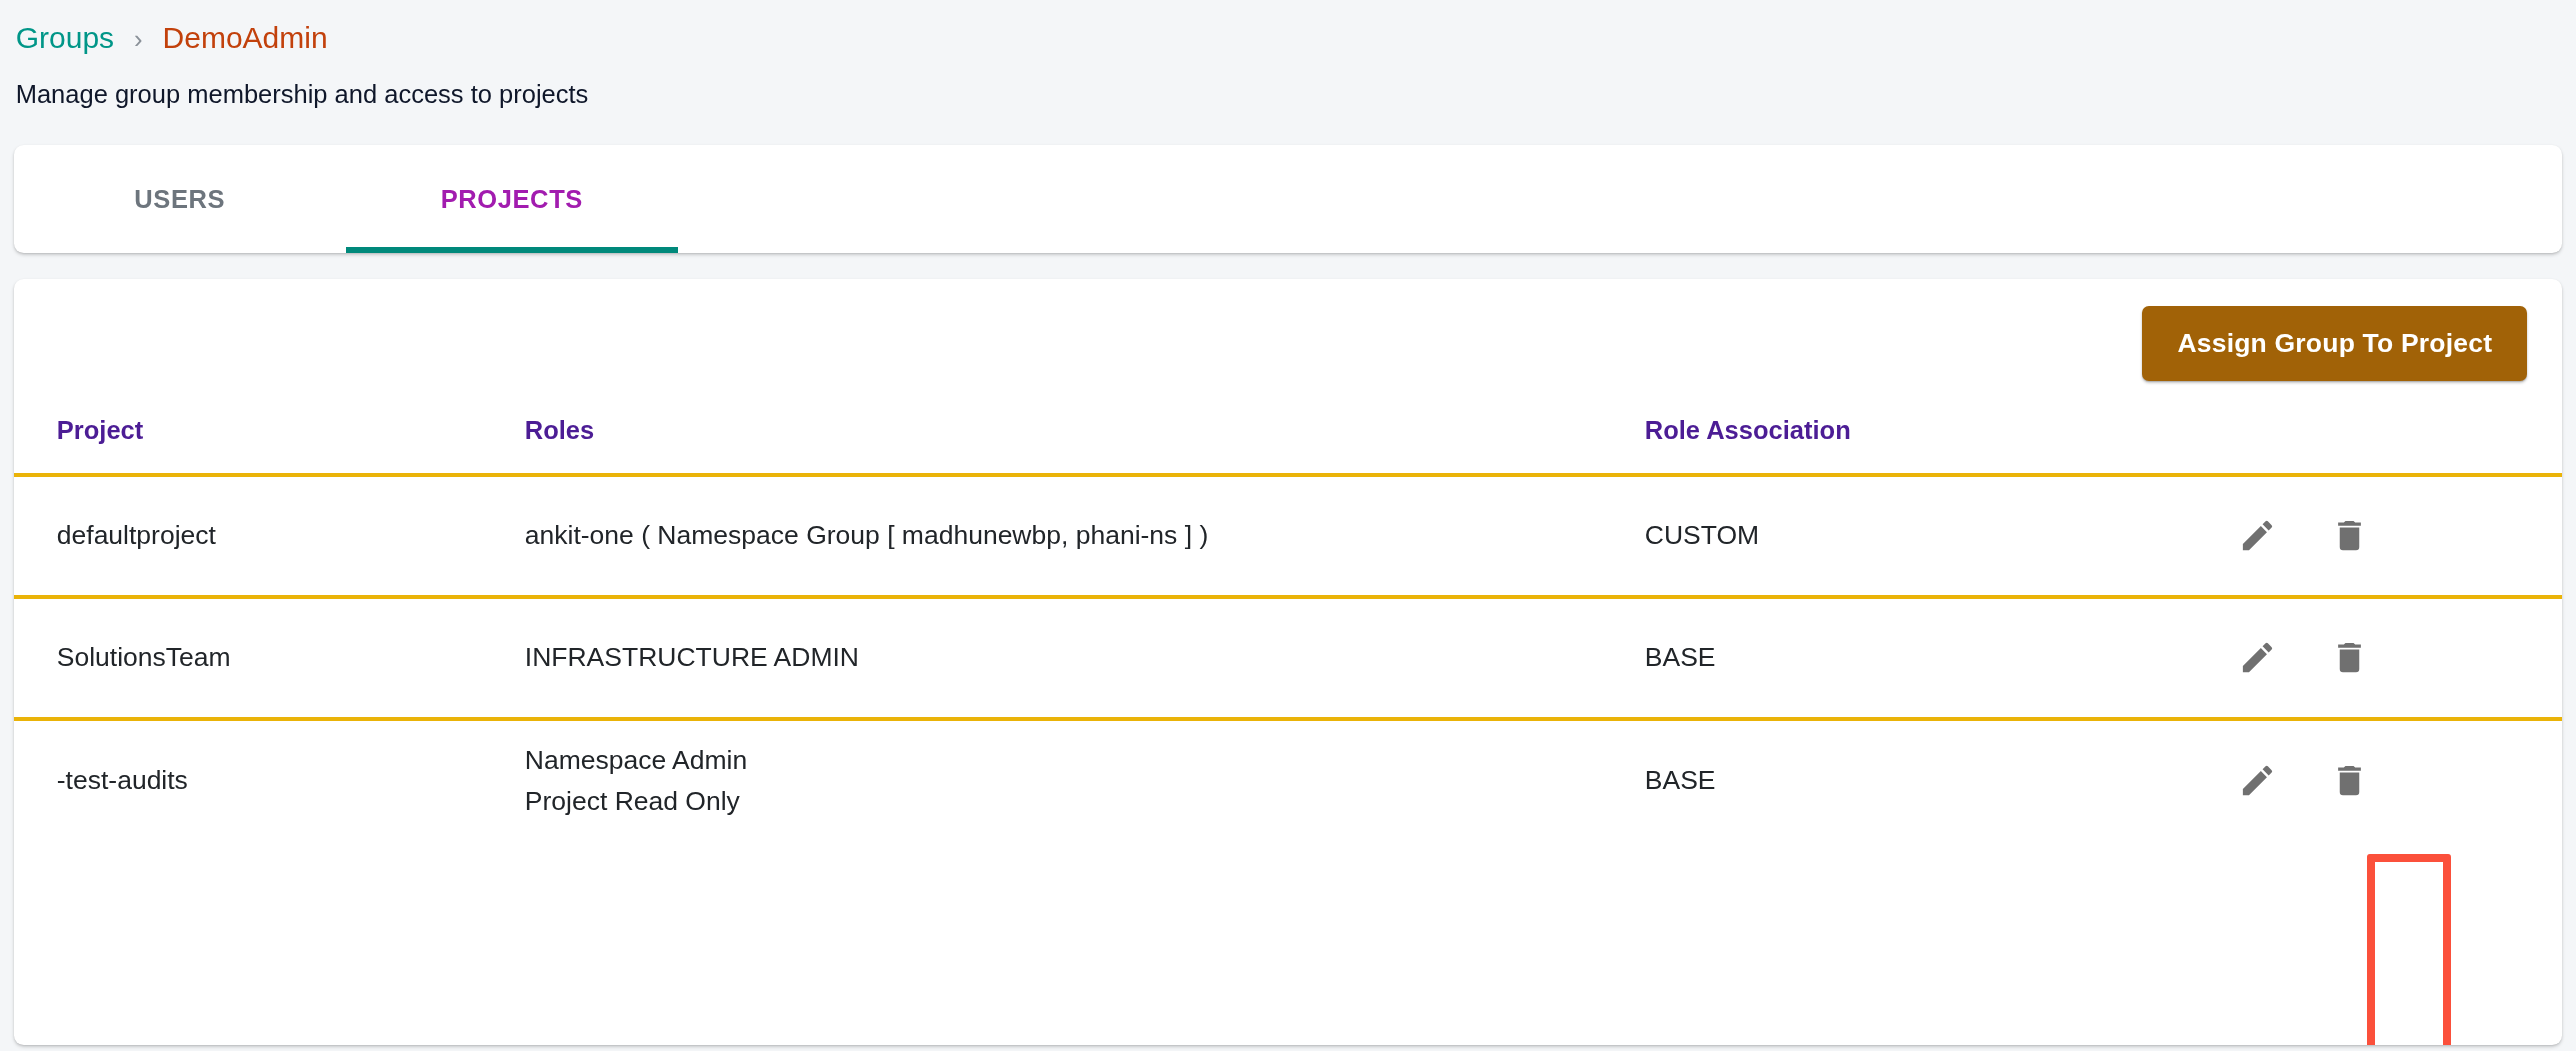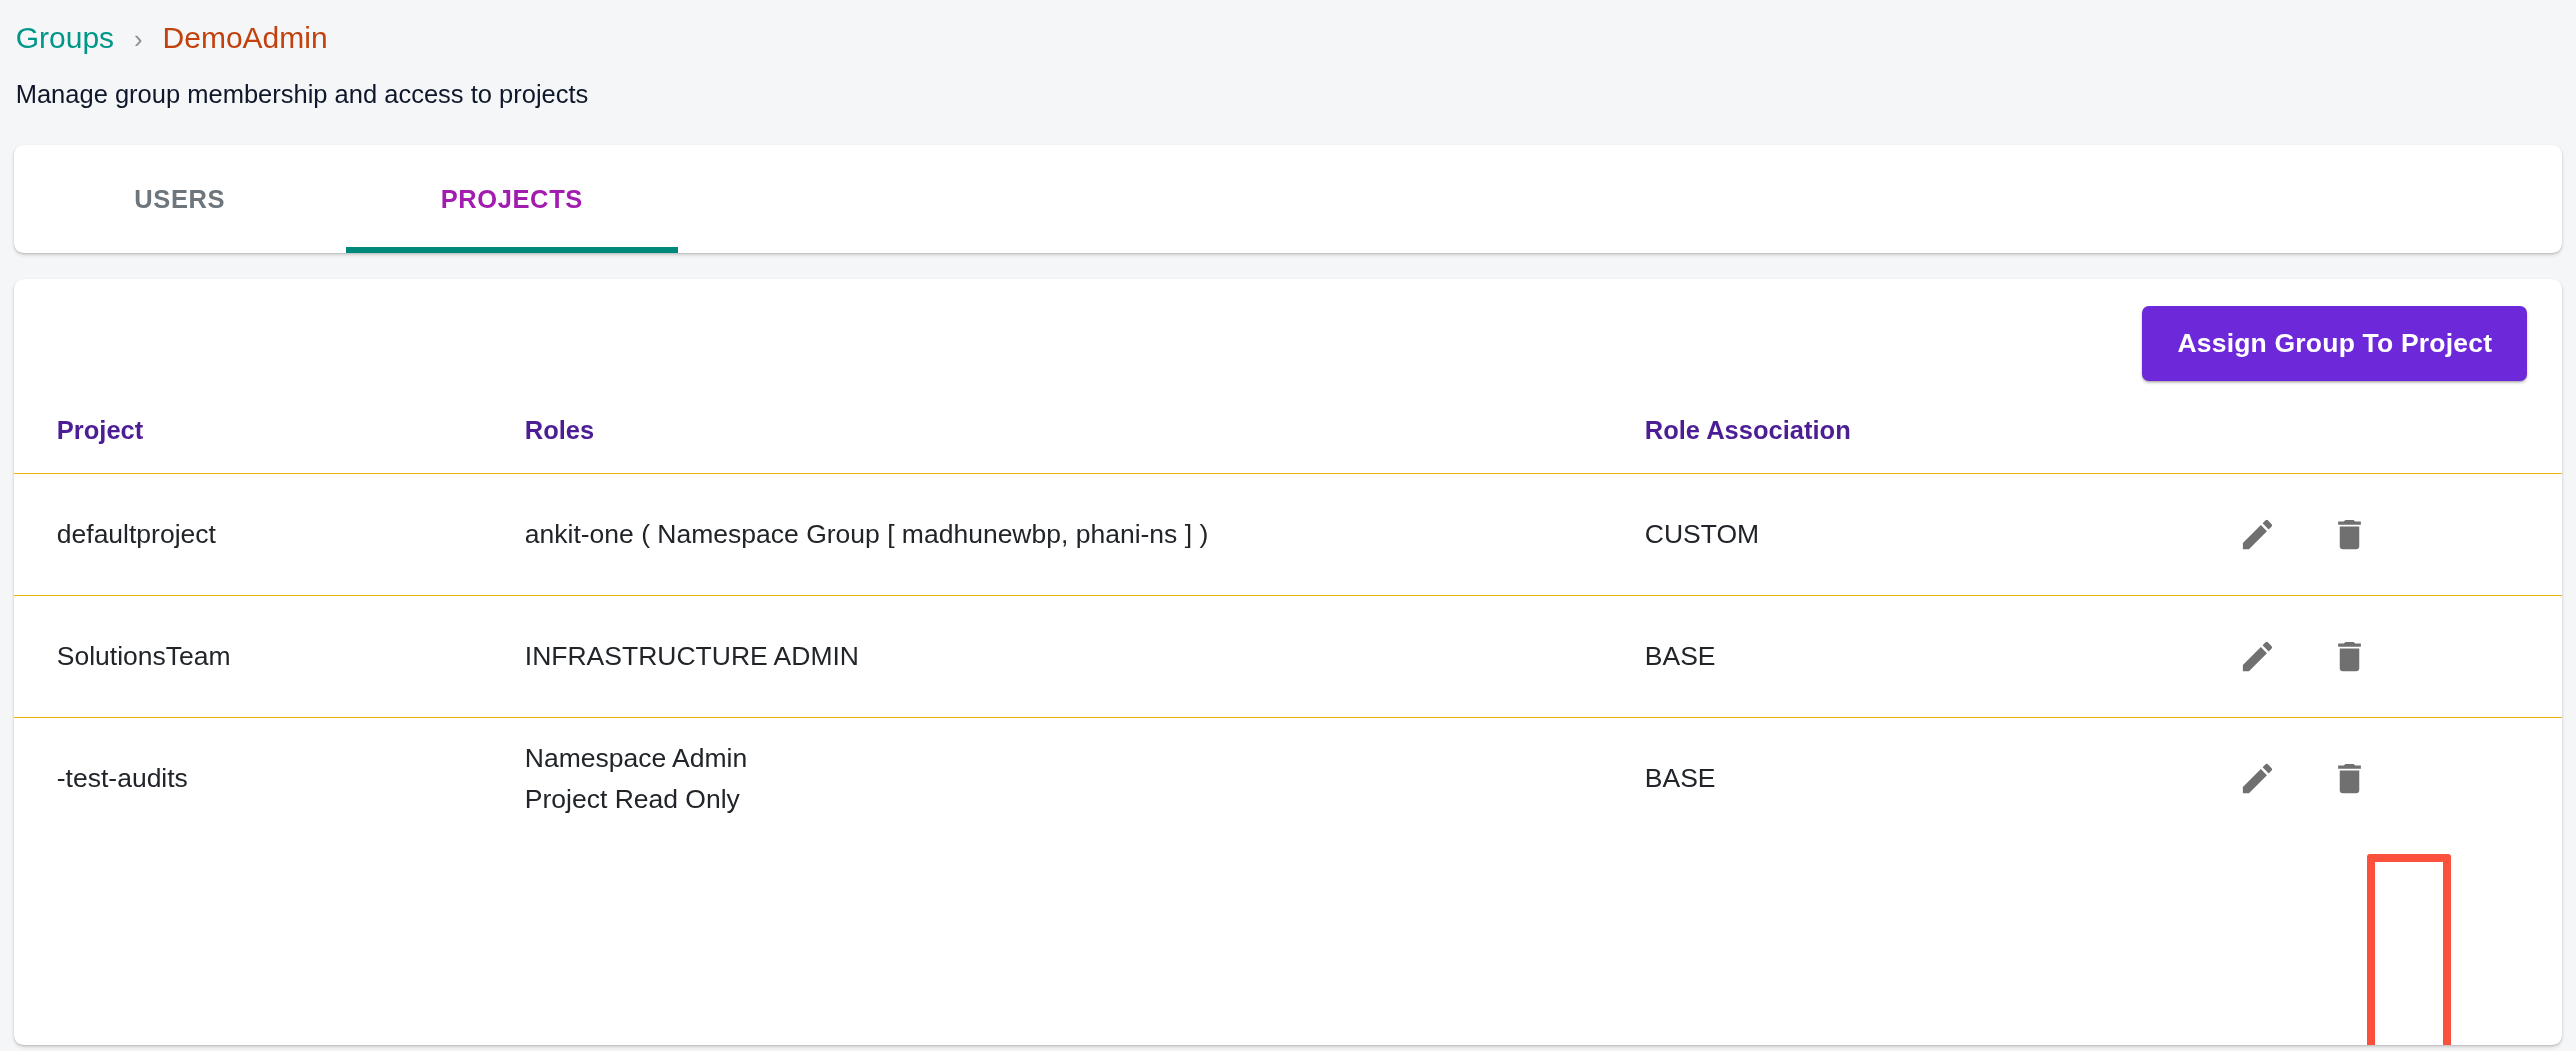--- a/index.html
+++ b/index.html
@@ -90,21 +90,21 @@
     height: 766px;
     overflow: hidden;
     position: relative;
   }
   .toolbar {
     display: flex;
     justify-content: flex-end;
     padding: 27.5px 35px 0 35px;
   }
   .primary-btn {
-    background: #6d28d9;
+    background: #a16207;
     color: #ffffff;
     border: none;
     border-radius: 6.9px;
     font-family: inherit;
     font-size: 26.5px;
     font-weight: bold;
     letter-spacing: 0.2px;
     padding: 0 35px;
     height: 75px;
     cursor: pointer;
@@ -123,21 +123,21 @@
   }
   table.grid th {
     font-size: 25.5px;
     font-weight: bold;
     color: #4c1d95;
     padding: 17.7px 0 27.5px 0;
   }
   table.grid td {
     font-size: 26.5px;
     color: #212529;
-    border-top: 1px solid #eab308;
+    border-top: 4px solid #eab308;
     height: 122px;
     padding: 9.8px 0;
   }
   .col-project  { width: 511px; padding-left: 43px !important; }
   .col-roles    { width: 1120px; }
   .col-assoc    { width: 580px; }
   .col-actions  { width: auto; }
 
   th.col-project { padding-left: 43px !important; }
 

